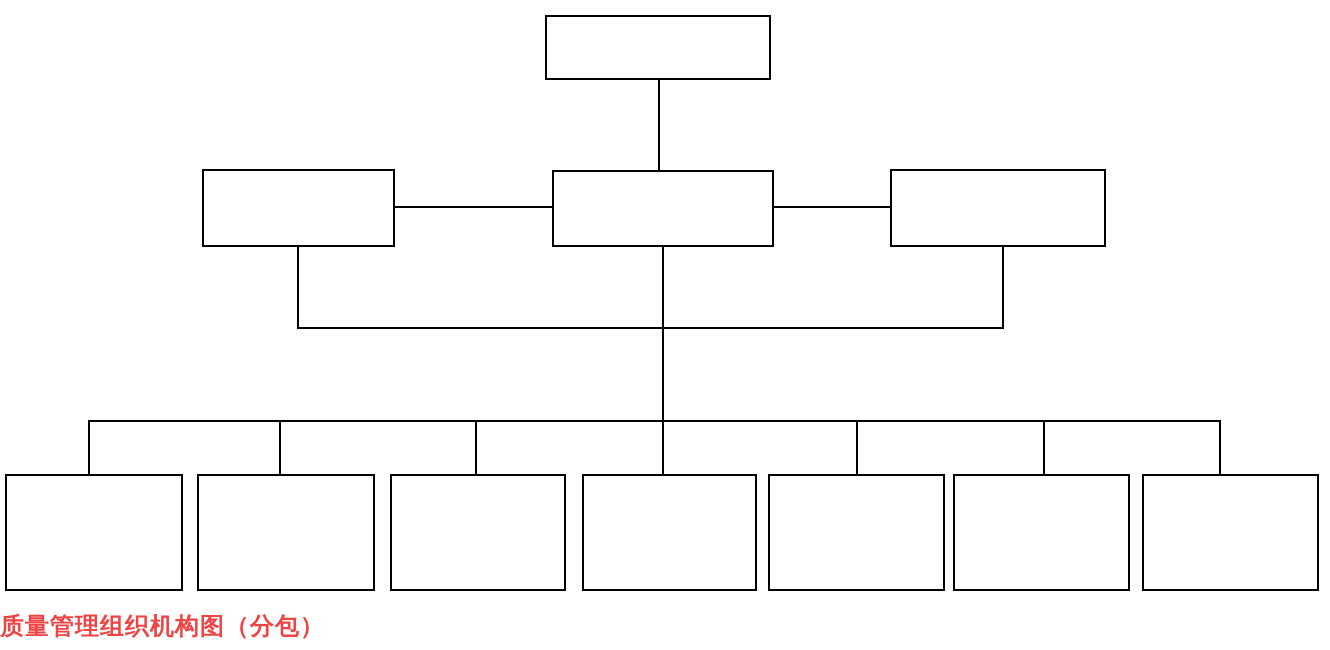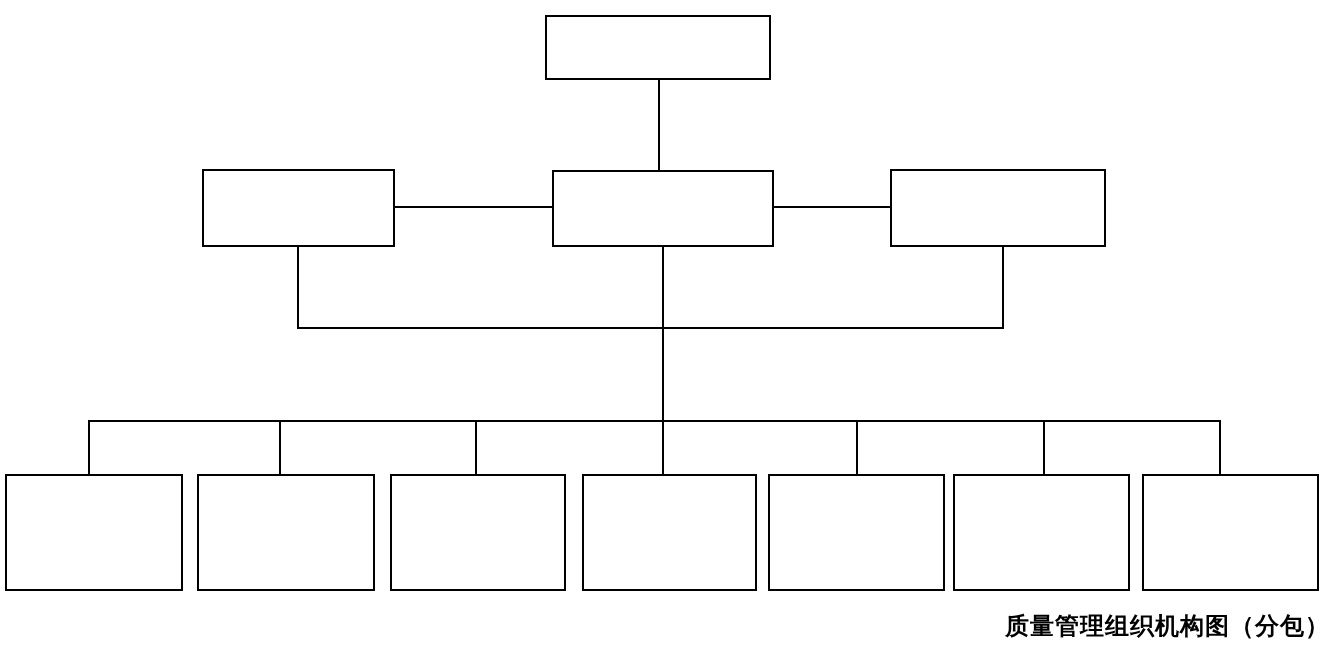--- a/index.html
+++ b/index.html
@@ -28,24 +28,24 @@
   }
   .ln {
     position: absolute;
     background: #000000;
   }
   .caption {
     position: absolute;
     left: 0;
     top: 610px;
     width: 1330px;
-    text-align: right;
+    text-align: left;
     font-size: 24px;
     font-weight: bold;
-    color: #000000;
+    color: #ef4444;
     letter-spacing: 1px;
   }
 
   
   #node-top        { left: 545px; top: 15px;  width: 226px; height: 65px; }
   #node-r2-left    { left: 202px; top: 169px; width: 193px; height: 78px; }
   #node-r2-center  { left: 552px; top: 170px; width: 222px; height: 77px; }
   #node-r2-right   { left: 890px; top: 169px; width: 216px; height: 78px; }
   #node-b1 { left: 5px;    top: 474px; width: 178px; height: 117px; }
   #node-b2 { left: 197px;  top: 474px; width: 178px; height: 117px; }

